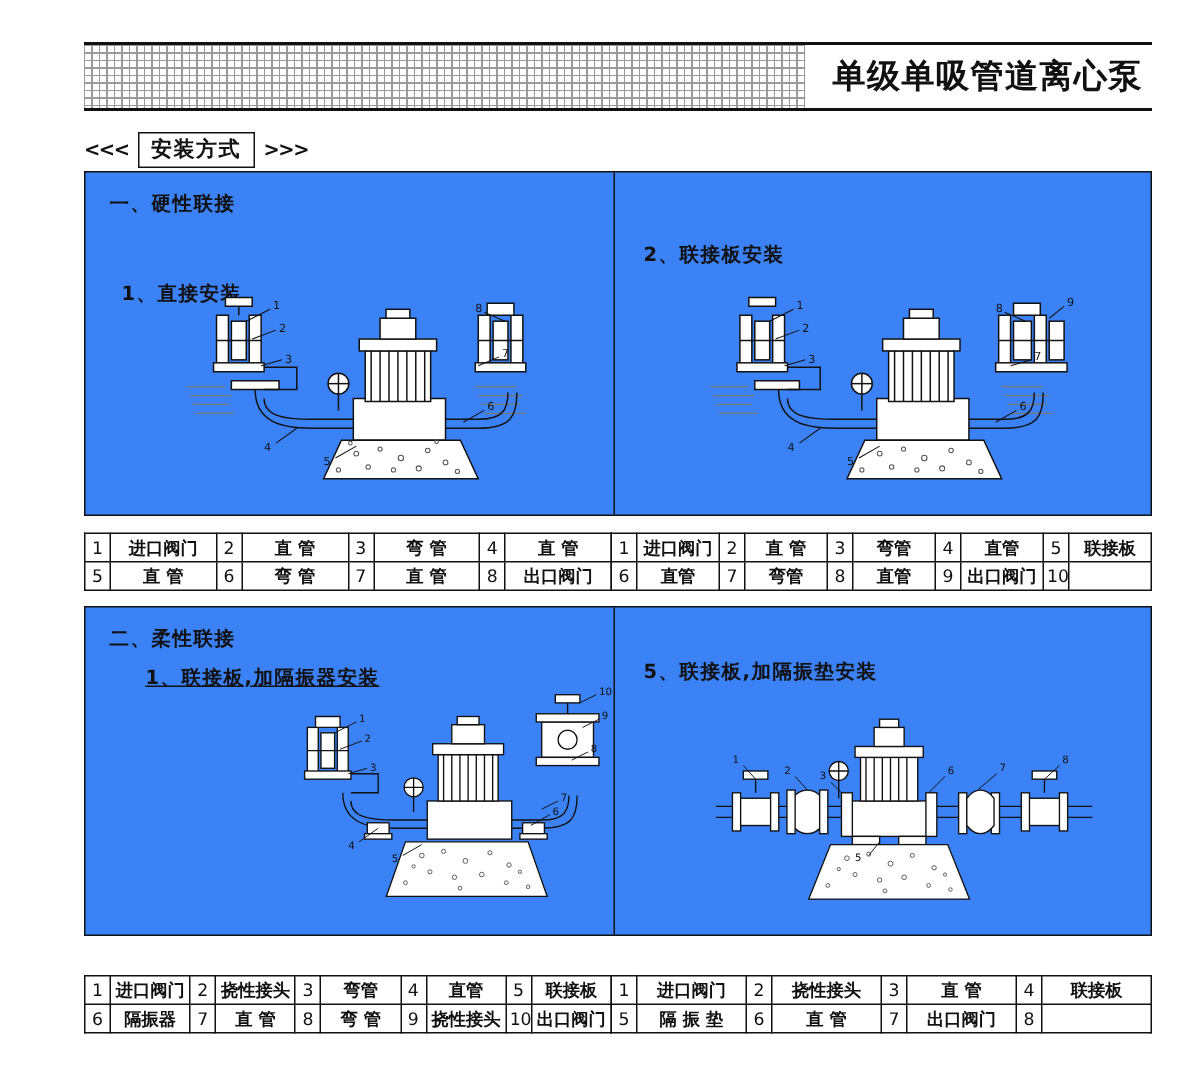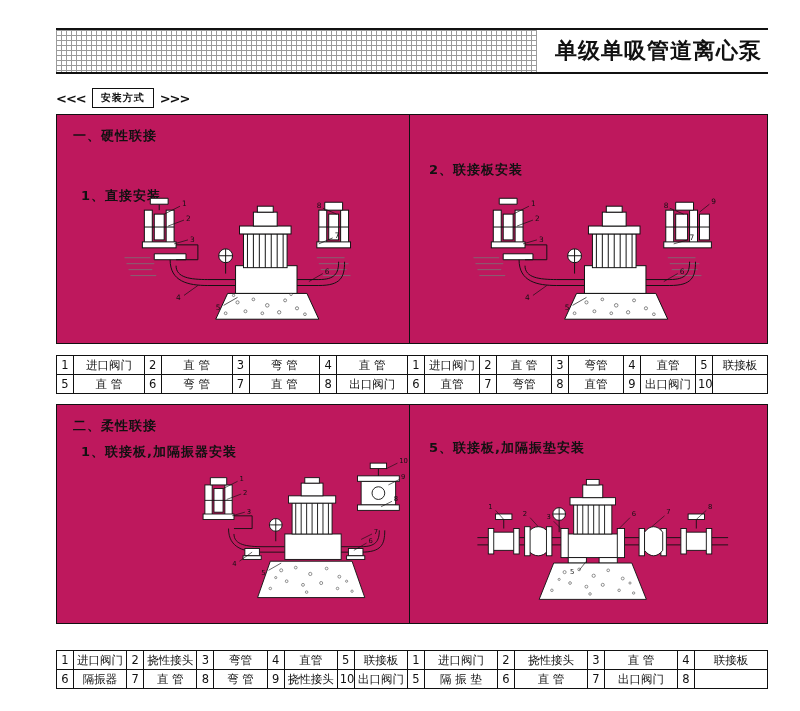--- a/index.html
+++ b/index.html
@@ -52,30 +52,30 @@
     font-size: 14px;
     font-weight: bold;
   }
   .section-title .arrows {
     letter-spacing: -1px;
     font-size: 13px;
   }
   .section-title .stitle {
     border: 1px solid #111;
     padding: 2px 8px;
-    font-size: 10px;
+    font-size: 14px;
     font-weight: bold;
     letter-spacing: 1px;
   }
 
   
   .panel {
     position: absolute;
     border: 1.5px solid #111;
-    background: #be185d;
+    background: #3b82f6;
   }
   .panel-split {
     position: absolute;
     top: 0; bottom: 0;
     width: 0;
     border-left: 1.5px solid #111;
   }
   .panel-label {
     position: absolute;
     font-size: 13px;
@@ -95,21 +95,21 @@
     border: 1px solid #111;
     height: 19px;
     padding: 0 2px;
     text-align: center;
     vertical-align: middle;
     line-height: 17px;
     white-space: nowrap;
     overflow: hidden;
   }
   .legend td.num { width: 17px; font-family: "DejaVu Sans", "Liberation Sans", sans-serif; }
-  .legend td.txt { font-weight: normal; }
+  .legend td.txt { font-weight: bold; }
   .legend td.empty { }
 
   
   .draw { position:absolute; left:0; top:0; width:100%; height:100%; }
 </style>
 </head>
 <body>
 
 <div class="header">
   <div class="header-hatch"></div>
@@ -370,21 +370,21 @@
     <td class="num">10</td>
     <td class="txt empty"></td>
   </tr>
 </tbody>
   </table>
 
 <div class="panel" style="left:56px; top:404px; width:712px; height:220px;">
   <div class="panel-split" style="left:352px;"></div>
 
   <div class="panel-label" style="left:16px; top:12px;">二、柔性联接</div>
-  <div class="panel-label" style="left:24px; top:38px;">1、联接板,加隔振器安装</div>
+  <div class="panel-label" style="left:40px; top:38px;text-decoration:underline;">1、联接板,加隔振器安装</div>
   <div class="panel-label" style="left:372px; top:34px;">5、联接板,加隔振垫安装</div>
 
   <svg class="draw" viewBox="0 0 712 240">
 
     <g stroke="#111" fill="none" stroke-width="1">
       <g>
         <rect x="128" y="88" width="8" height="34" fill="#fff"></rect>
         <rect x="138" y="92" width="10" height="26" fill="#fff"></rect>
         <rect x="150" y="88" width="8" height="34" fill="#fff"></rect>
         <line x1="128" y1="105" x2="158" y2="105"></line>

